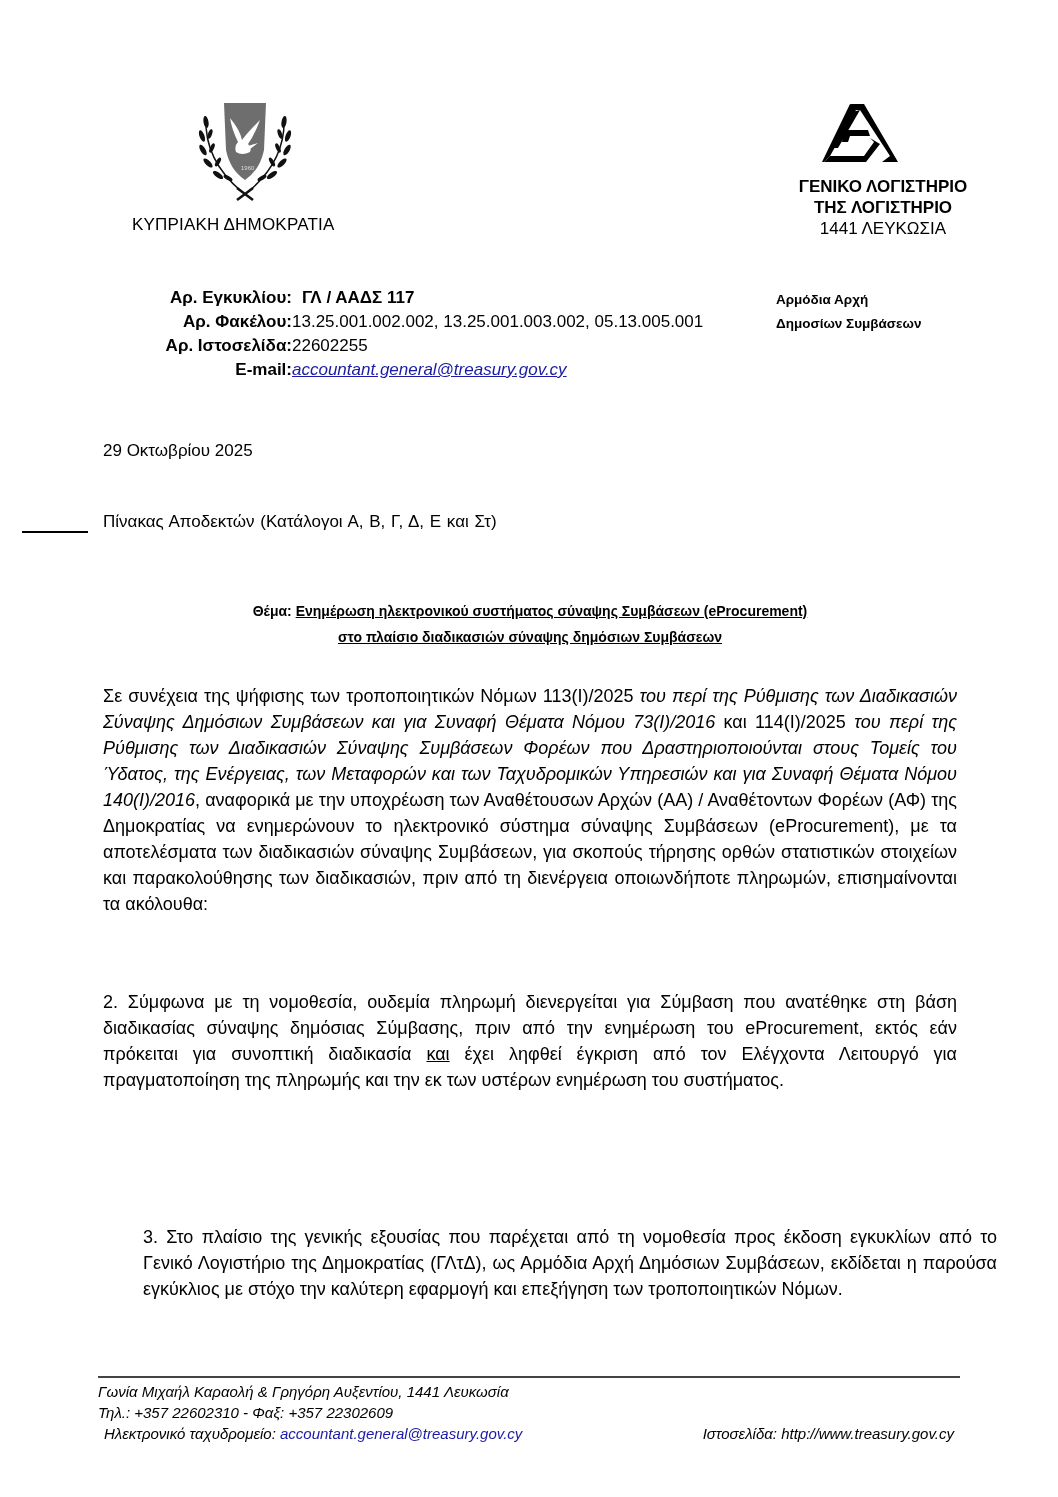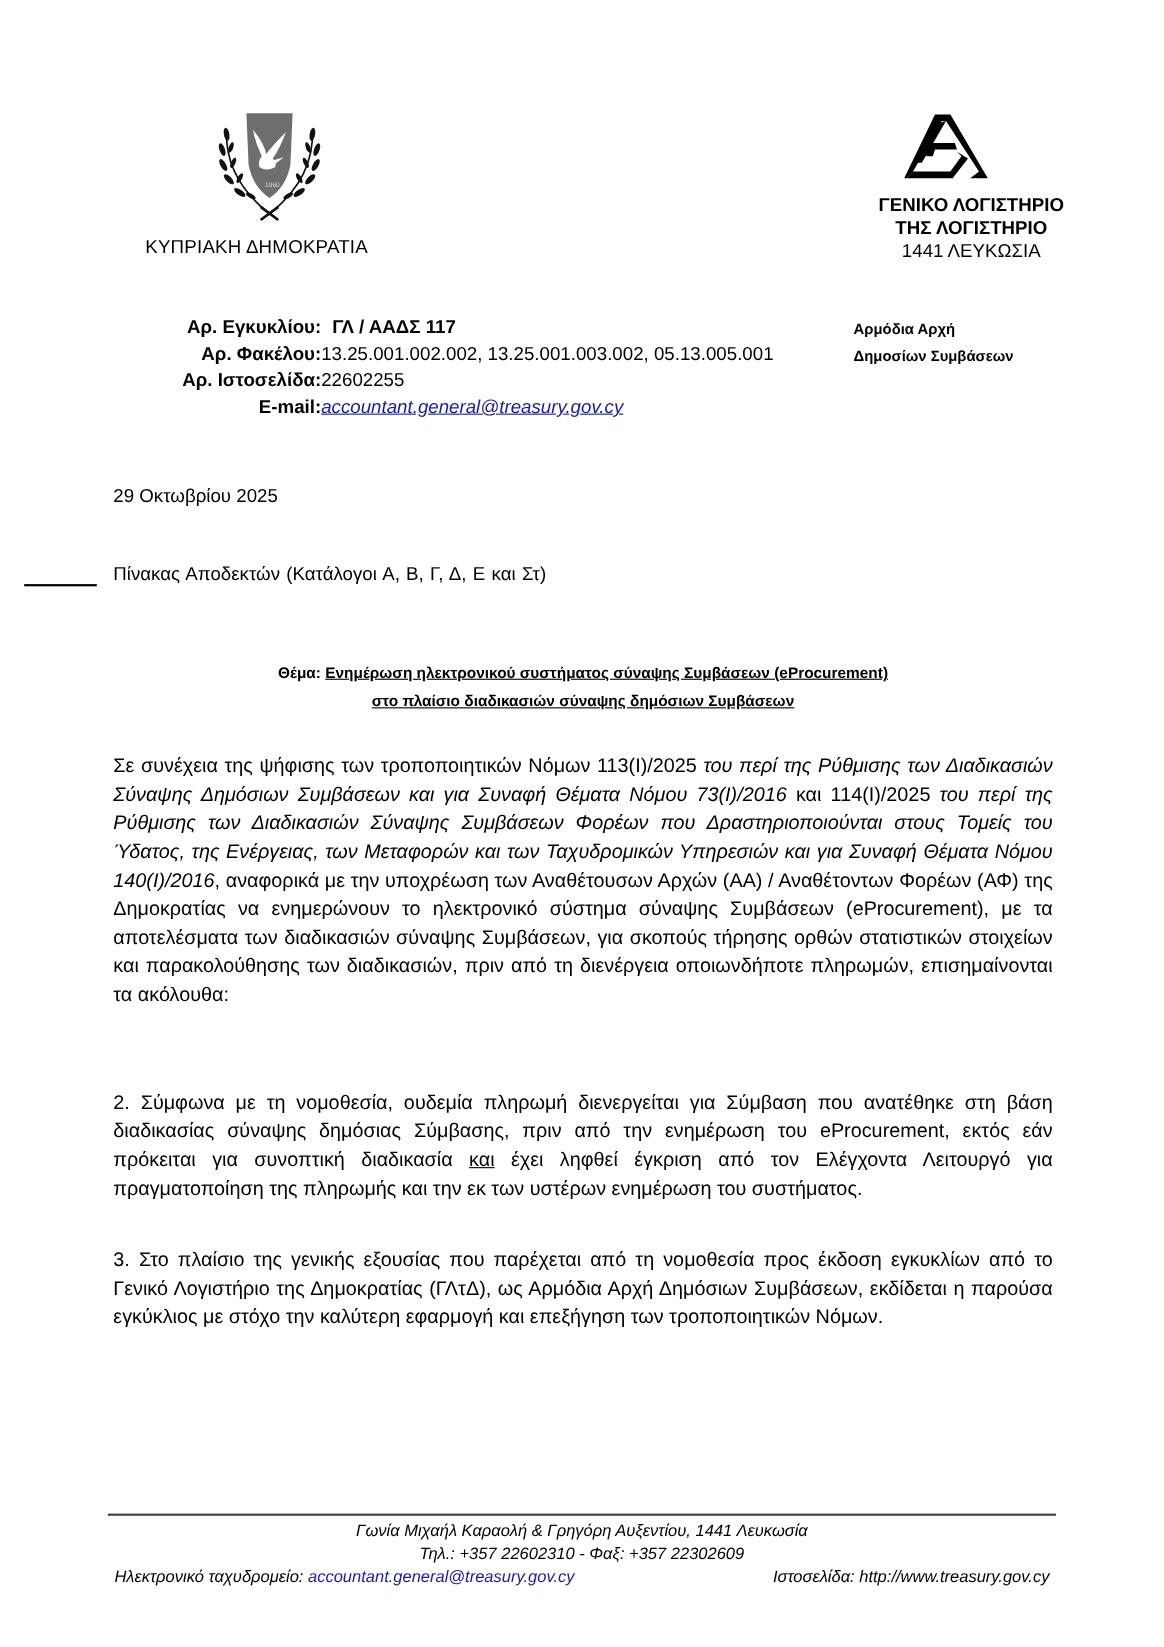--- a/index.html
+++ b/index.html
@@ -21,24 +21,24 @@
   .recip-line { left: 22px; top: 531px; width: 66px; height: 1.5px; background: #000; }
   .recip { left: 103px; top: 512px; font-size: 17px; word-spacing: 1px; }
   .subject { left: 90px; top: 598px; width: 880px; text-align: center; font-family: "Liberation Sans", sans-serif;
              font-weight: bold; font-size: 14px; line-height: 26px; font-stretch: condensed; }
   .subject .u { text-decoration: underline; }
   .para { left: 103px; width: 854px; font-size: 18px; line-height: 26px; text-align: justify; }
   .para i { font-style: italic; }
   .para u { text-decoration: underline; }
   .p1 { top: 683px; }
   .p2 { top: 989px; }
-  .p3 { top: 1132px; }
+  .p3 { top: 1224px; margin-left: 40px; }
   .footer-line { left: 98px; top: 1376px; width: 862px; height: 1.5px; background: #444; }
   .footer { left: 98px; top: 1381px; width: 862px; font-size: 15px; font-style: italic; line-height: 21px; }
-  .footer .c { text-align: center; }
+  .footer .c { text-align: left; }
   .footer .last { display: flex; justify-content: space-between; padding-left: 6px; padding-right: 6px; }
   .footer a { color: #1a1aa6; text-decoration: none; }
 </style>
 </head>
 <body>
 
 <div class="abs logo-left">
   <svg width="110" height="105" viewBox="0 0 110 105">
 
     <path d="M34 3 L76 3 L74 50 Q70 70 55 80 Q40 70 36 50 Z" fill="#6e6e6e"></path>

